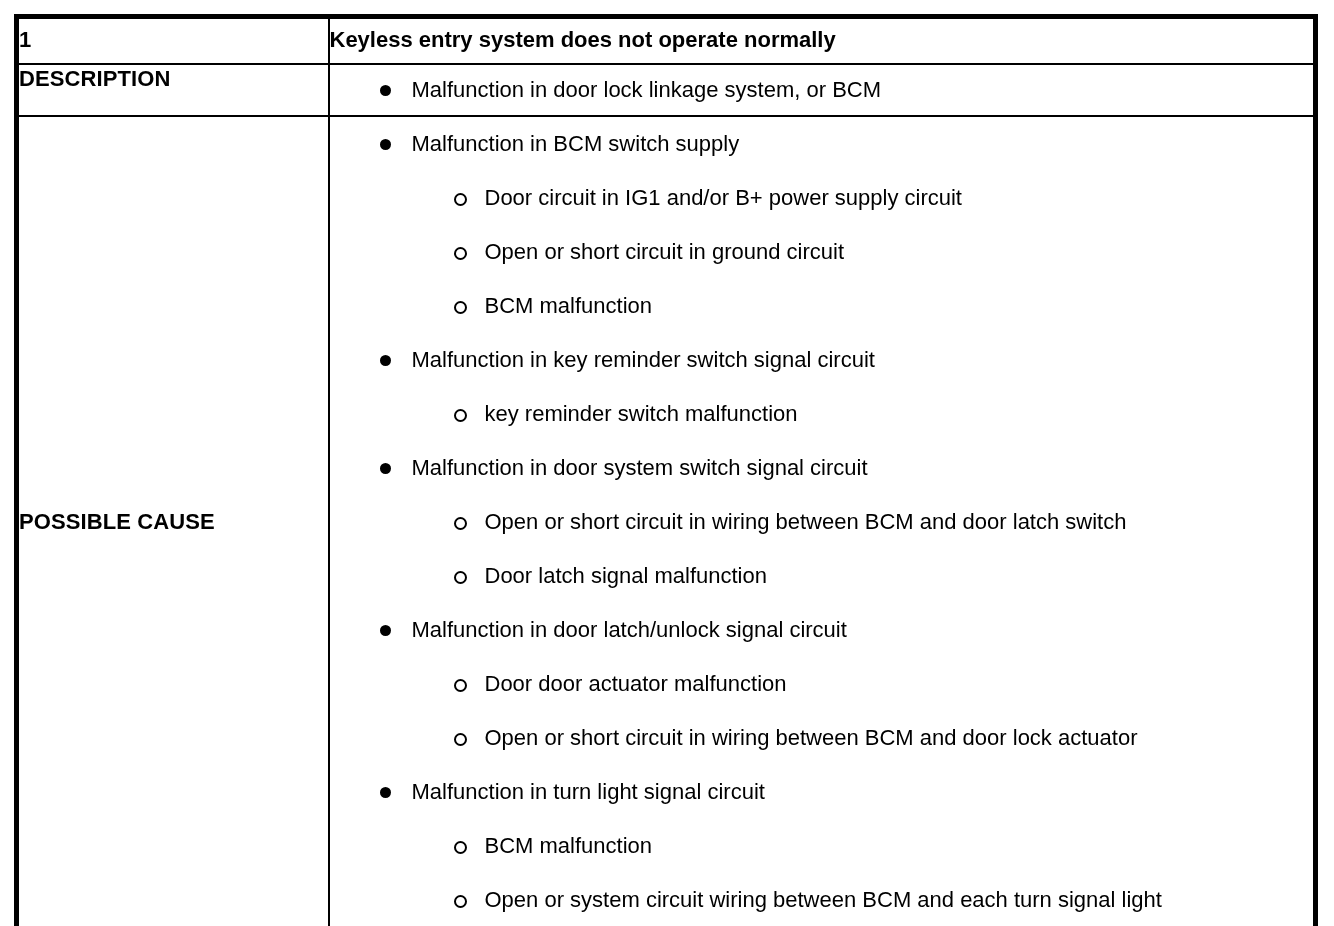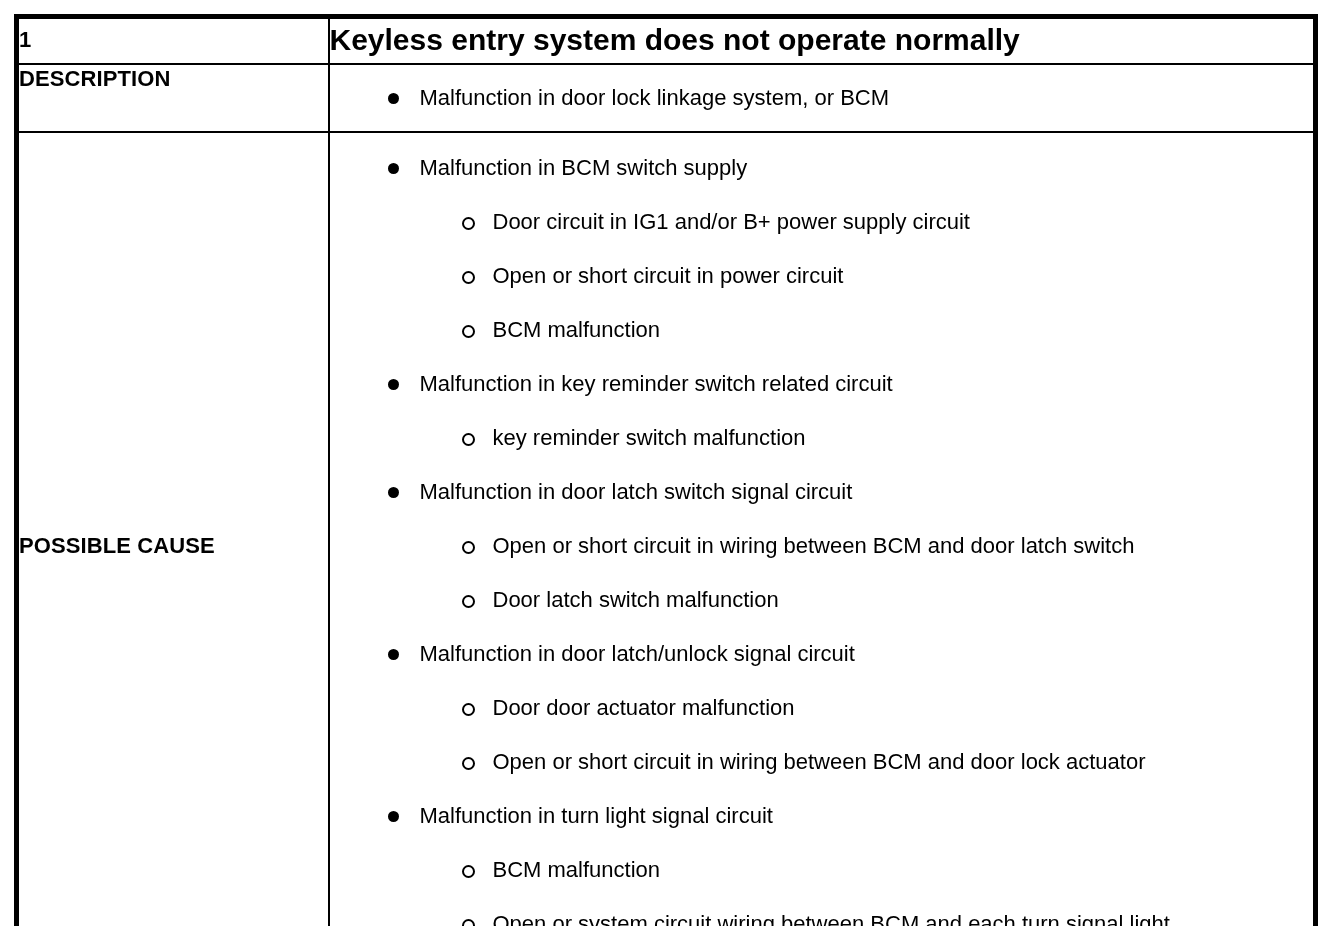--- a/index.html
+++ b/index.html
@@ -49,21 +49,21 @@
   .cell-number {
     height: 44px;
     padding: 2px 0 0 10px;
     font-size: 22px;
     font-weight: bold;
     line-height: 42px;
   }
   .cell-title {
     height: 44px;
     padding: 2px 0 0 10px;
-    font-size: 30px;
+    font-size: 22px;
     font-weight: bold;
     line-height: 42px;
     white-space: nowrap;
   }
 
   
   .cell-head {
     padding: 8px 0 8px 4px;
     font-size: 22px;
     font-weight: bold;
@@ -77,21 +77,21 @@
     text-align: left;
   }
 
   .cell-body {
     padding: 0;
   }
 
   
   ul.lvl1 {
     list-style: none;
-    margin: 8px;
+    margin: 0;
     padding: 0;
   }
 
   li.item {
     position: relative;
     font-size: 22px;
     line-height: 26px;
     white-space: nowrap;
   }
 
@@ -157,27 +157,27 @@
             </ul>
         </td>
       </tr>
 
       <tr>
         <td class="cell-head cause">POSSIBLE CAUSE</td>
         <td class="cell-body">
           <ul class="lvl1" id="cause-list">
               <li class="item l1"><span class="marker"></span><span class="txt">Malfunction in BCM switch supply</span></li>
               <li class="item l2"><span class="marker"></span><span class="txt">Door circuit in IG1 and/or B+ power supply circuit</span></li>
-              <li class="item l2"><span class="marker"></span><span class="txt">Open or short circuit in power circuit</span></li>
+              <li class="item l2"><span class="marker"></span><span class="txt">Open or short circuit in ground circuit</span></li>
               <li class="item l2"><span class="marker"></span><span class="txt">BCM malfunction</span></li>
-              <li class="item l1"><span class="marker"></span><span class="txt">Malfunction in key reminder switch related circuit</span></li>
+              <li class="item l1"><span class="marker"></span><span class="txt">Malfunction in key reminder switch signal circuit</span></li>
               <li class="item l2"><span class="marker"></span><span class="txt">key reminder switch malfunction</span></li>
-              <li class="item l1"><span class="marker"></span><span class="txt">Malfunction in door latch switch signal circuit</span></li>
+              <li class="item l1"><span class="marker"></span><span class="txt">Malfunction in door system switch signal circuit</span></li>
               <li class="item l2"><span class="marker"></span><span class="txt">Open or short circuit in wiring between BCM and door latch switch</span></li>
-              <li class="item l2"><span class="marker"></span><span class="txt">Door latch switch malfunction</span></li>
+              <li class="item l2"><span class="marker"></span><span class="txt">Door latch signal malfunction</span></li>
               <li class="item l1"><span class="marker"></span><span class="txt">Malfunction in door latch/unlock signal circuit</span></li>
               <li class="item l2"><span class="marker"></span><span class="txt">Door door actuator malfunction</span></li>
               <li class="item l2"><span class="marker"></span><span class="txt">Open or short circuit in wiring between BCM and door lock actuator</span></li>
               <li class="item l1"><span class="marker"></span><span class="txt">Malfunction in turn light signal circuit</span></li>
               <li class="item l2"><span class="marker"></span><span class="txt">BCM malfunction</span></li>
               <li class="item l2"><span class="marker"></span><span class="txt">Open or system circuit wiring between BCM and each turn signal light</span></li>
             </ul>
         </td>
       </tr>
     </tbody>

